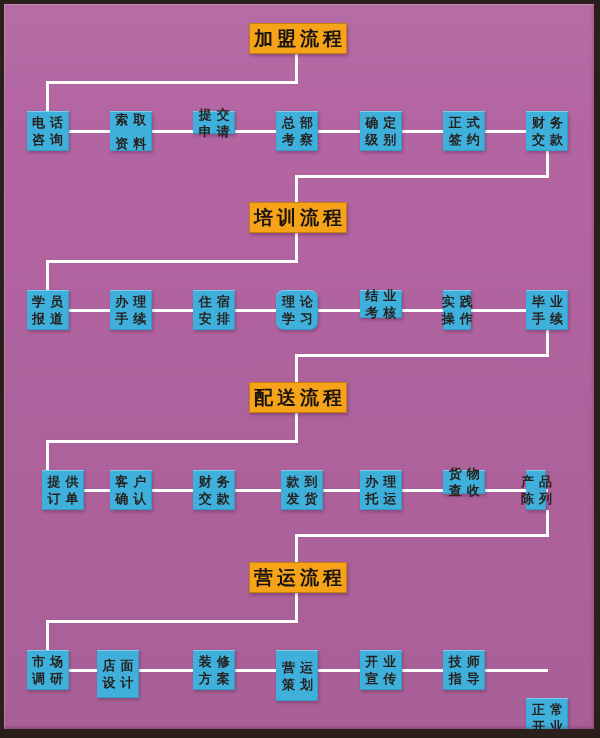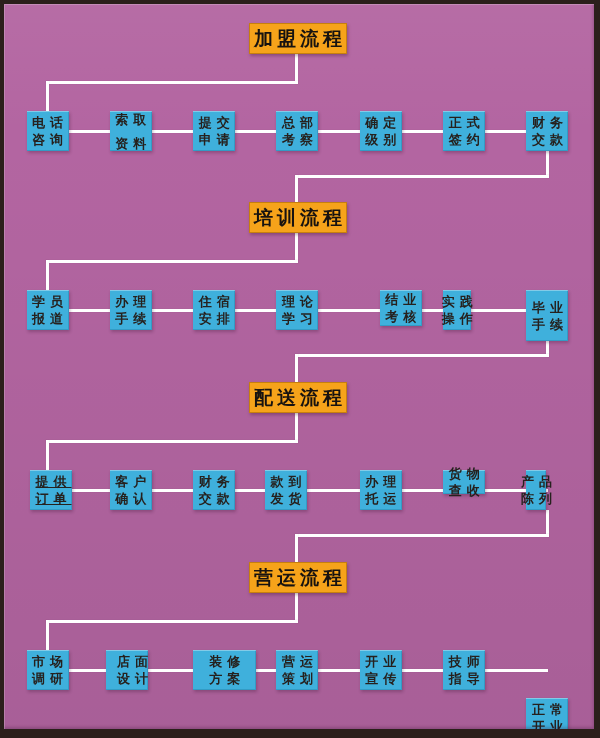--- a/index.html
+++ b/index.html
@@ -66,21 +66,21 @@
         <div class="line" style="left: 46px; top: 81px; width: 3px; height: 32px;"></div>
         <div class="line" style="left: 46.5px; top: 129.5px; width: 501.998px; height: 3px;"></div>
         <div class="step-box" style="left: 26.5px; top: 111px; width: 42px; height: 40px;">
           <span class="cn">电话</span>
           <span class="cn">咨询</span>
         </div>
         <div class="step-box" style="left: 109.833px; top: 111px; width: 42px; height: 40px; gap: 7px;">
           <span class="cn">索取</span>
           <span class="cn">资料</span>
         </div>
-        <div class="step-box" style="left: 193.166px; top: 111px; width: 42px; height: 40px;">
+        <div class="step-box" style="left: 193.166px; top: 111px; width: 42px; height: 23px;">
           <span class="cn">提交</span>
           <span class="cn">申请</span>
         </div>
         <div class="step-box" style="left: 276.499px; top: 111px; width: 42px; height: 40px;">
           <span class="cn">总部</span>
           <span class="cn">考察</span>
         </div>
         <div class="step-box" style="left: 359.832px; top: 111px; width: 42px; height: 40px;">
           <span class="cn">确定</span>
           <span class="cn">级别</span>
@@ -110,61 +110,61 @@
           <span class="cn">报道</span>
         </div>
         <div class="step-box" style="left: 109.833px; top: 111px; width: 42px; height: 40px;">
           <span class="cn">办理</span>
           <span class="cn">手续</span>
         </div>
         <div class="step-box" style="left: 193.166px; top: 111px; width: 42px; height: 40px;">
           <span class="cn">住宿</span>
           <span class="cn">安排</span>
         </div>
-        <div class="step-box" style="left: 276.499px; top: 111px; width: 42px; height: 40px;">
+        <div class="step-box" style="left: 276.499px; top: 111px; width: 42px; height: 40px; border-radius: 8px;">
           <span class="cn">理论</span>
           <span class="cn">学习</span>
         </div>
-        <div class="step-box" style="left: 359.832px; top: 111px; width: 42px; height: 36px; margin-left: 20px;">
+        <div class="step-box" style="left: 359.832px; top: 111px; width: 42px; height: 28px;">
           <span class="cn">结业</span>
           <span class="cn">考核</span>
         </div>
         <div class="step-box" style="left: 443.165px; top: 111px; width: 28px; height: 40px;">
           <span class="cn">实践</span>
           <span class="cn">操作</span>
         </div>
-        <div class="step-box" style="left: 526.498px; top: 111px; width: 42px; height: 51px;">
+        <div class="step-box" style="left: 526.498px; top: 111px; width: 42px; height: 40px;">
           <span class="cn">毕业</span>
           <span class="cn">手续</span>
         </div>
         <div class="line" style="left: 545.998px; top: 151px; width: 3px; height: 27px;"></div>
         <div class="line" style="left: 295px; top: 175px; width: 253.998px; height: 3px;"></div>
         <div class="line" style="left: 295px; top: 175px; width: 3px; height: 29px;"></div>
       </div>
       <div class="section" style="top: 359px;">
         <div class="title-box" style="left: 249px; top: 23px; width: 98px; height: 31px;">
           <span class="cn">配送流程</span>
         </div>
         <div class="line" style="left: 295px; top: 53px; width: 3px; height: 31px;"></div>
         <div class="line" style="left: 46px; top: 81px; width: 251.5px; height: 3px;"></div>
         <div class="line" style="left: 46px; top: 81px; width: 3px; height: 32px;"></div>
         <div class="line" style="left: 46.5px; top: 129.5px; width: 501.998px; height: 3px;"></div>
-        <div class="step-box" style="left: 30px; top: 111px; width: 42px; height: 40px; text-decoration: underline;">
+        <div class="step-box" style="left: 42px; top: 111px; width: 42px; height: 40px;">
           <span class="cn">提供</span>
           <span class="cn">订单</span>
         </div>
         <div class="step-box" style="left: 109.833px; top: 111px; width: 42px; height: 40px;">
           <span class="cn">客户</span>
           <span class="cn">确认</span>
         </div>
         <div class="step-box" style="left: 193.166px; top: 111px; width: 42px; height: 40px;">
           <span class="cn">财务</span>
           <span class="cn">交款</span>
         </div>
-        <div class="step-box" style="left: 265px; top: 111px; width: 42px; height: 40px;">
+        <div class="step-box" style="left: 281px; top: 111px; width: 42px; height: 40px;">
           <span class="cn">款到</span>
           <span class="cn">发货</span>
         </div>
         <div class="step-box" style="left: 359.832px; top: 111px; width: 42px; height: 40px;">
           <span class="cn">办理</span>
           <span class="cn">托运</span>
         </div>
         <div class="step-box" style="left: 443.165px; top: 111px; width: 42px; height: 24px;">
           <span class="cn">货物</span>
           <span class="cn">查收</span>
@@ -182,29 +182,29 @@
           <span class="cn">营运流程</span>
         </div>
         <div class="line" style="left: 295px; top: 53px; width: 3px; height: 31px;"></div>
         <div class="line" style="left: 46px; top: 81px; width: 251.5px; height: 3px;"></div>
         <div class="line" style="left: 46px; top: 81px; width: 3px; height: 32px;"></div>
         <div class="line" style="left: 46.5px; top: 129.5px; width: 501.998px; height: 3px;"></div>
         <div class="step-box" style="left: 26.5px; top: 111px; width: 42px; height: 40px; align-items: center;">
           <span class="cn">市场</span>
           <span class="cn">调研</span>
         </div>
-        <div class="step-box" style="left: 106px; top: 111px; width: 42px; height: 40px; align-items: flex-end;">
+        <div class="step-box" style="left: 97px; top: 111px; width: 42px; height: 48px;">
           <span class="cn">店面</span>
           <span class="cn">设计</span>
         </div>
-        <div class="step-box" style="left: 193.166px; top: 111px; width: 63px; height: 40px;">
+        <div class="step-box" style="left: 193.166px; top: 111px; width: 42px; height: 40px;">
           <span class="cn">装修</span>
           <span class="cn">方案</span>
         </div>
-        <div class="step-box" style="left: 276.499px; top: 111px; width: 42px; height: 40px; align-items: center;">
+        <div class="step-box" style="left: 276.499px; top: 111px; width: 42px; height: 51px; align-items: center;">
           <span class="cn">营运</span>
           <span class="cn">策划</span>
         </div>
         <div class="step-box" style="left: 359.832px; top: 111px; width: 42px; height: 40px;">
           <span class="cn">开业</span>
           <span class="cn">宣传</span>
         </div>
         <div class="step-box" style="left: 443.165px; top: 111px; width: 42px; height: 40px;">
           <span class="cn">技师</span>
           <span class="cn">指导</span>

